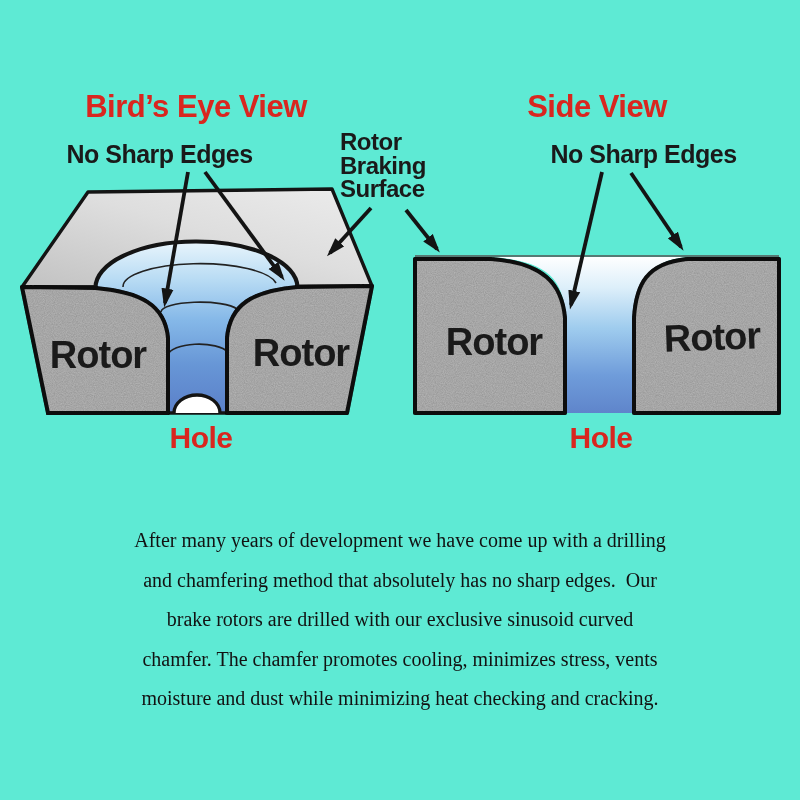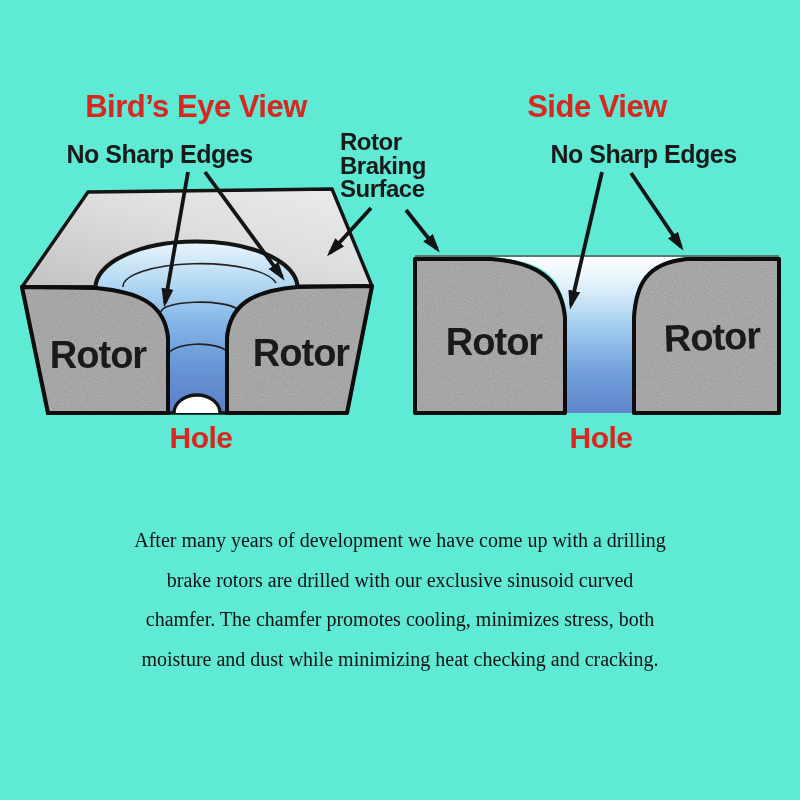--- a/index.html
+++ b/index.html
@@ -123,18 +123,19 @@
   <div class="lbl rotor" style="left:38px;top:336px;">Rotor</div>
   <div class="lbl rotor" style="left:241px;top:334px;">Rotor</div>
   <div class="lbl rotor" style="left:434px;top:323px;">Rotor</div>
   <div class="lbl rotor" style="left:652px;top:318px;transform:rotate(-2deg);">Rotor</div>
 
   <div class="lbl hole red" style="left:141px;top:422px;">Hole</div>
   <div class="lbl hole red" style="left:541px;top:422px;">Hole</div>
 
   <div id="para">
     <div class="para-line">After many years of development we have come up with a drilling</div>
+    <div class="para-line">and chamfering method that absolutely has no sharp edges.  Our</div>
     <div class="para-line">brake rotors are drilled with our exclusive sinusoid curved</div>
-    <div class="para-line">chamfer. The chamfer promotes cooling, minimizes stress, both</div>
+    <div class="para-line">chamfer. The chamfer promotes cooling, minimizes stress, vents</div>
     <div class="para-line">moisture and dust while minimizing heat checking and cracking.</div>
   </div>
 
 </div>
 
 </body></html>

